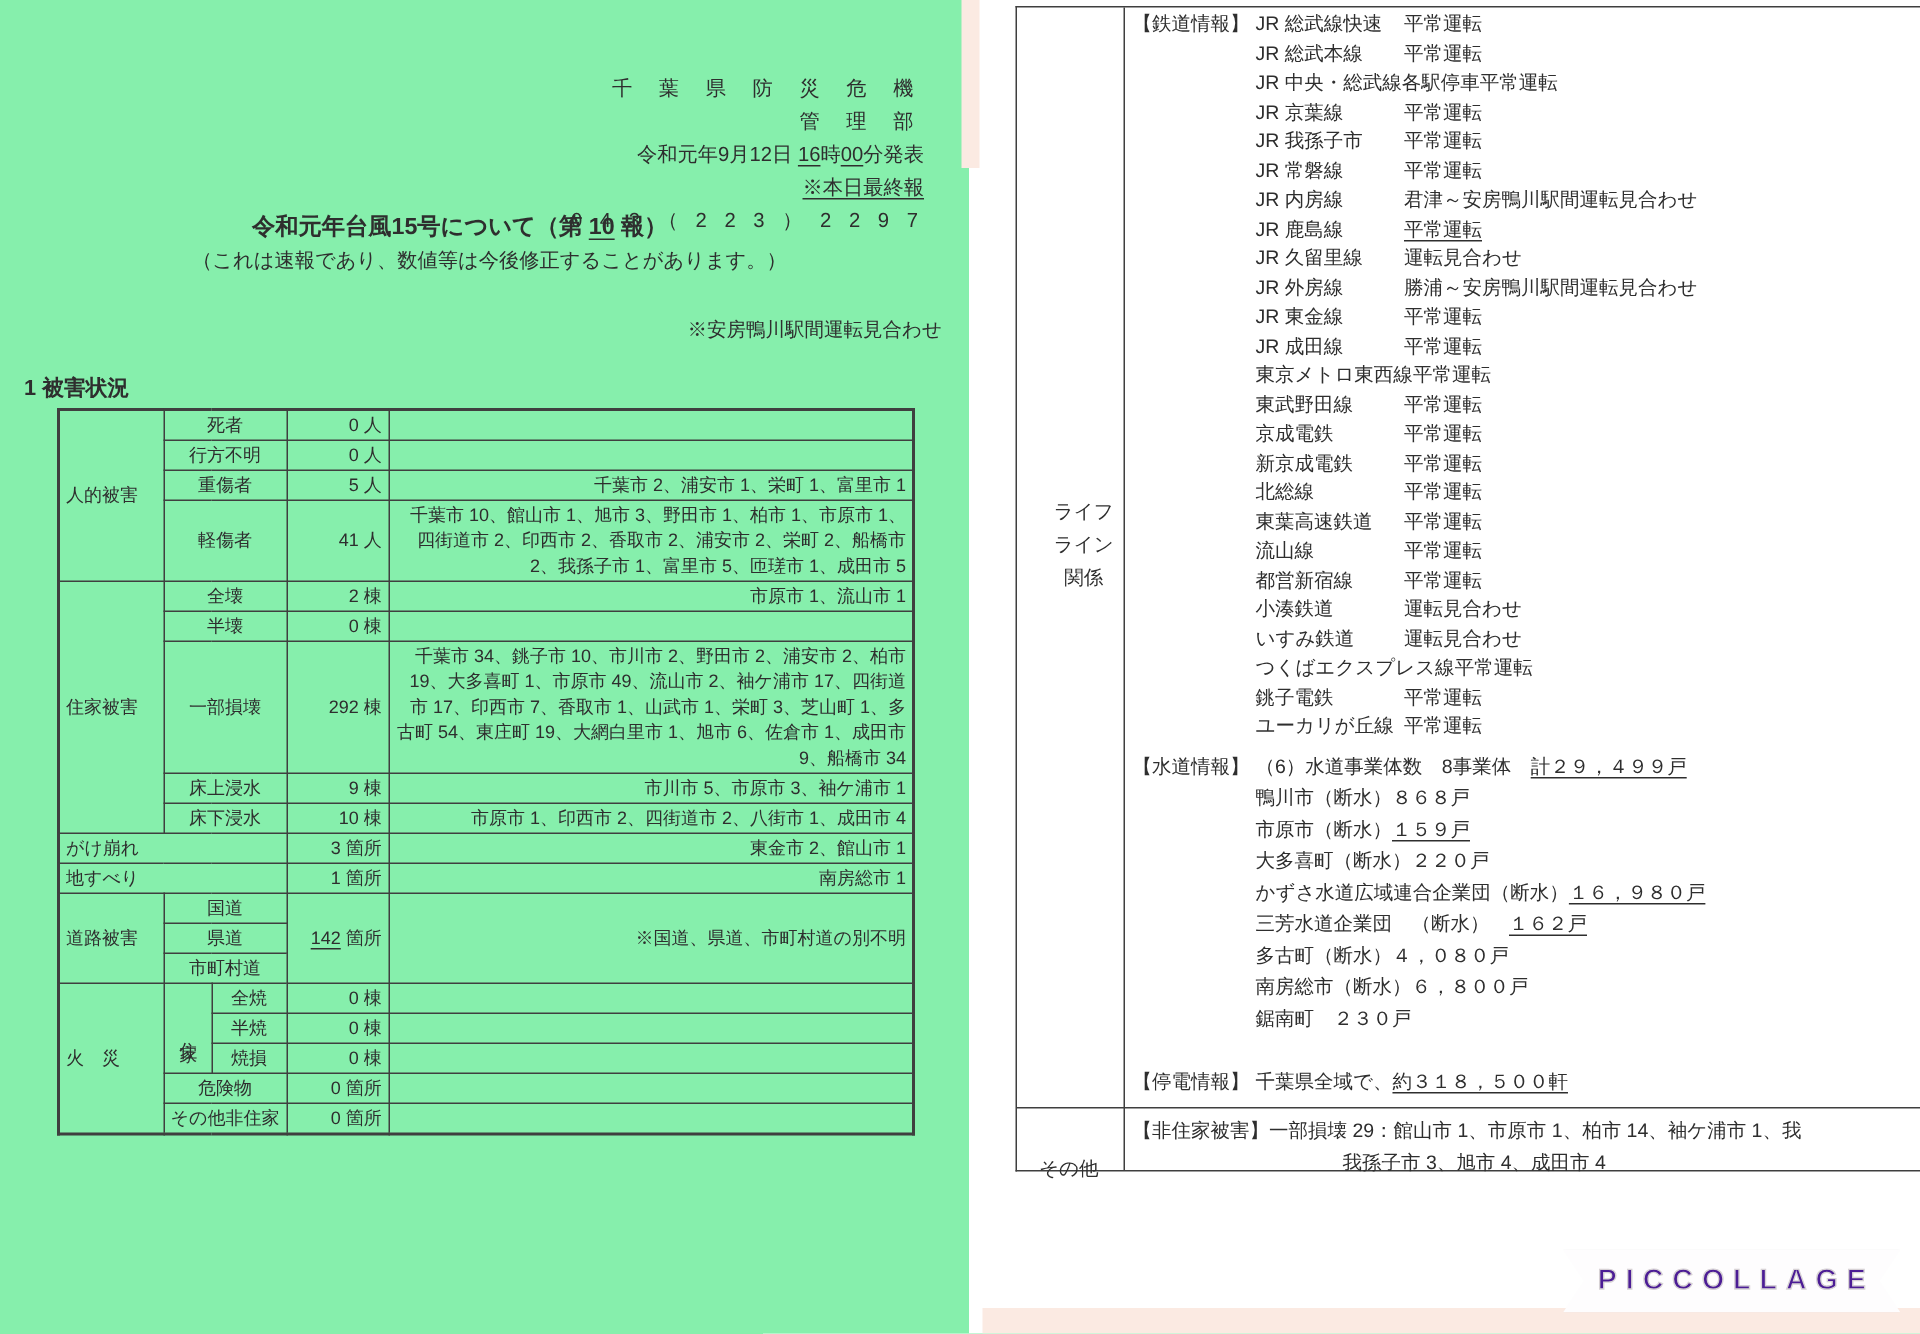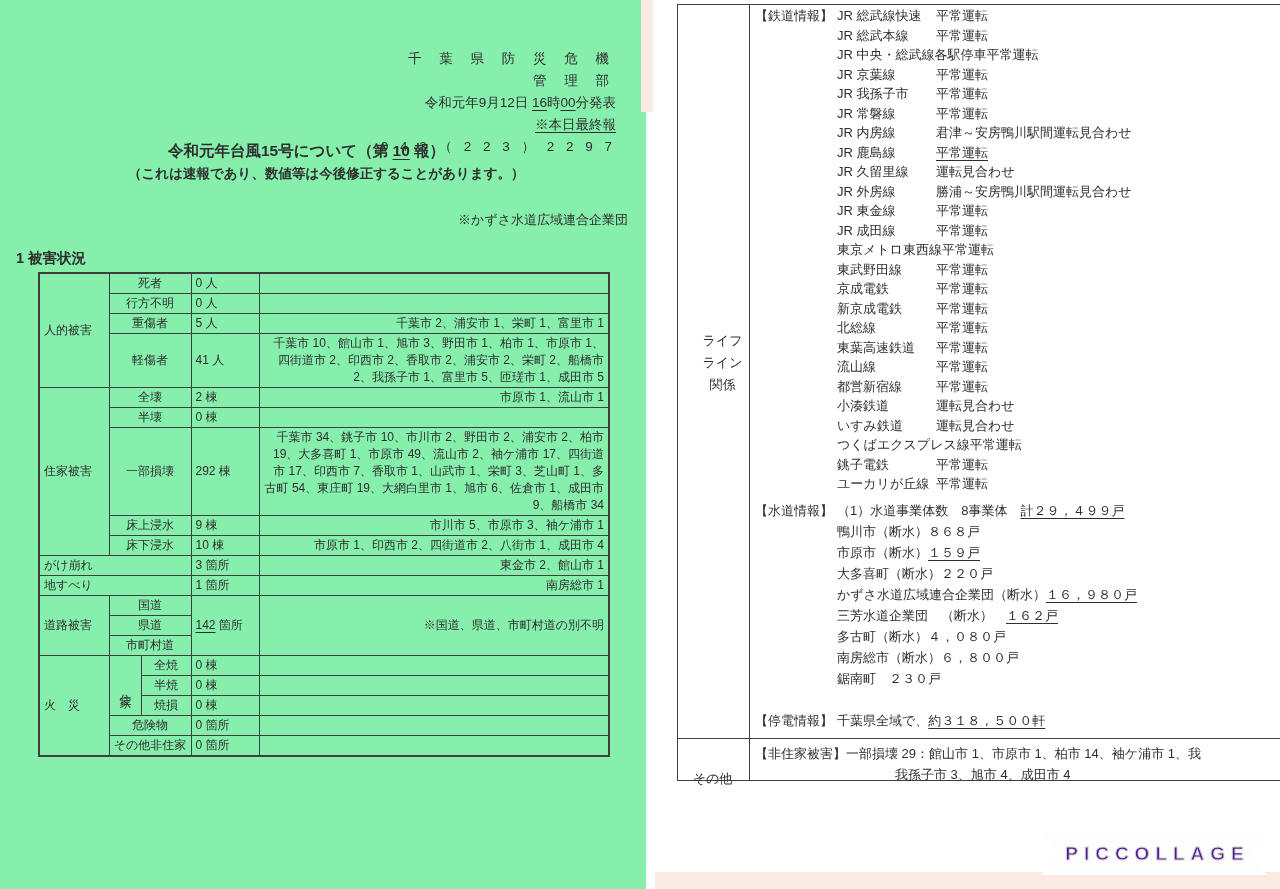--- a/index.html
+++ b/index.html
@@ -11,32 +11,32 @@
   }
   .abs { position:absolute; }
   .u { text-decoration:underline; text-underline-offset:3px; }
 
   
   .page-left { left:0; top:0; width:646px; height:889px; background:#86efac; }
   .hdr-block { left:378px; top:48px; width:238px; text-align:right; font-size:13.5px; line-height:22px; }
   .hdr-dept { letter-spacing:7px; }
   .hdr-phone { letter-spacing:4px; }
   .report-title { left:168px; top:141px; font-size:15.5px; font-weight:bold; }
-  .report-subtitle { left:128px; top:165px; font-size:13.5px; font-weight:bold; }
+  .report-subtitle { left:128px; top:165px; font-size:13.5px; font-weight:normal; }
   .underline-note { left:408px; top:211px; width:220px; text-align:right; font-size:13px; }
   .section-heading { left:16px; top:249px; font-size:14.5px; font-weight:bold; }
 
   table.damage { position:absolute; left:38px; top:272px; width:570px;
     border-collapse:collapse; font-size:12px; line-height:17px; table-layout:fixed; }
   table.damage { border:2px solid #3f3f3f; }
   table.damage td { border:1.2px solid #3f3f3f; padding:1px 4px; vertical-align:middle; }
   td.cat { text-align:left; padding:1px 2px; }
   td.cat-left { text-align:left; padding-left:12px; }
   td.lbl { text-align:center; }
-  td.val { padding-right:9px; white-space:nowrap; }
+  td.val { text-align:right; padding-right:9px; white-space:nowrap; }
   td.det { text-align:right; padding-left:6px; }
   td.vtop { vertical-align:top; }
   td.vert { writing-mode:vertical-rl; text-align:center; padding:2px 0; letter-spacing:1px; }
 
   
   .page-right { left:655px; top:0; width:625px; height:872px; background:#fff; overflow:hidden; font-size:13px; }
   .rtable { left:22px; top:4px; width:603px; height:777px;
     border-top:1.6px solid #3f3f3f; border-left:1.6px solid #3f3f3f; border-bottom:1.6px solid #3f3f3f; }
   .rtable .vdiv { position:absolute; left:71px; top:0; bottom:0; width:0; border-left:1.6px solid #3f3f3f; }
   .rtable .hdiv { position:absolute; left:0; right:0; top:733px; height:0; border-top:1.6px solid #3f3f3f; }
@@ -71,21 +71,21 @@
 
   <div class="abs hdr-block">
     <div class="hdr-dept">千 葉 県 防 災 危 機 管 理 部</div>
     <div><span>令和元年9月12日 </span><span class="u">16</span><span>時</span><span class="u">00</span><span>分発表</span></div>
     <div><span class="u">※本日最終報</span></div>
     <div class="hdr-phone">0 4 3 （ 2 2 3 ） 2 2 9 7</div>
   </div>
 
   <div class="abs report-title"><span>令和元年台風15号について（第 </span><span class="u">10</span><span> 報）</span></div>
   <div class="abs report-subtitle">（これは速報であり、数値等は今後修正することがあります。）</div>
-  <div class="abs underline-note">※かずさ水道広域連合企業団</div>
+  <div class="abs underline-note">※安房鴨川駅間運転見合わせ</div>
   <div class="abs section-heading">1 被害状況</div>
 
   <table class="damage">
     <colgroup>
         <col style="width:70px">
         <col style="width:32px">
         <col style="width:50px">
         <col style="width:68px">
         <col style="width:350px">
       </colgroup>
@@ -230,21 +230,21 @@
       <div class="r-line indent"><span class="rail-name">流山線</span><span class="">平常運転</span></div>
       <div class="r-line indent"><span class="rail-name">都営新宿線</span><span class="">平常運転</span></div>
       <div class="r-line indent"><span class="rail-name">小湊鉄道</span><span class="">運転見合わせ</span></div>
       <div class="r-line indent"><span class="rail-name">いすみ鉄道</span><span class="">運転見合わせ</span></div>
       <div class="r-line indent"><span class="rail-name">つくばエクスプレス線</span><span class="">平常運転</span></div>
       <div class="r-line indent"><span class="rail-name">銚子電鉄</span><span class="">平常運転</span></div>
       <div class="r-line indent"><span class="rail-name">ユーカリが丘線</span><span class="">平常運転</span></div>
     </div>
 
   <div class="abs water-block">
-    <div class="r-line"><span class="sec-label">【水道情報】</span><span>（1）水道事業体数　8事業体　</span><span class="u">計２９，４９９戸</span></div>
+    <div class="r-line"><span class="sec-label">【水道情報】</span><span>（6）水道事業体数　8事業体　</span><span class="u">計２９，４９９戸</span></div>
     <div id="water-lines">
         <div class="r-line indent"><span>鴨川市（断水）８６８戸</span></div>
         <div class="r-line indent"><span>市原市（断水）</span><span class="u">１５９戸</span></div>
         <div class="r-line indent"><span>大多喜町（断水）２２０戸</span></div>
         <div class="r-line indent"><span>かずさ水道広域連合企業団（断水）</span><span class="u">１６，９８０戸</span></div>
         <div class="r-line indent"><span>三芳水道企業団　（断水）　</span><span class="u">１６２戸</span></div>
         <div class="r-line indent"><span>多古町（断水）４，０８０戸</span></div>
         <div class="r-line indent"><span>南房総市（断水）６，８００戸</span></div>
         <div class="r-line indent"><span>鋸南町　２３０戸</span></div>
       </div>

